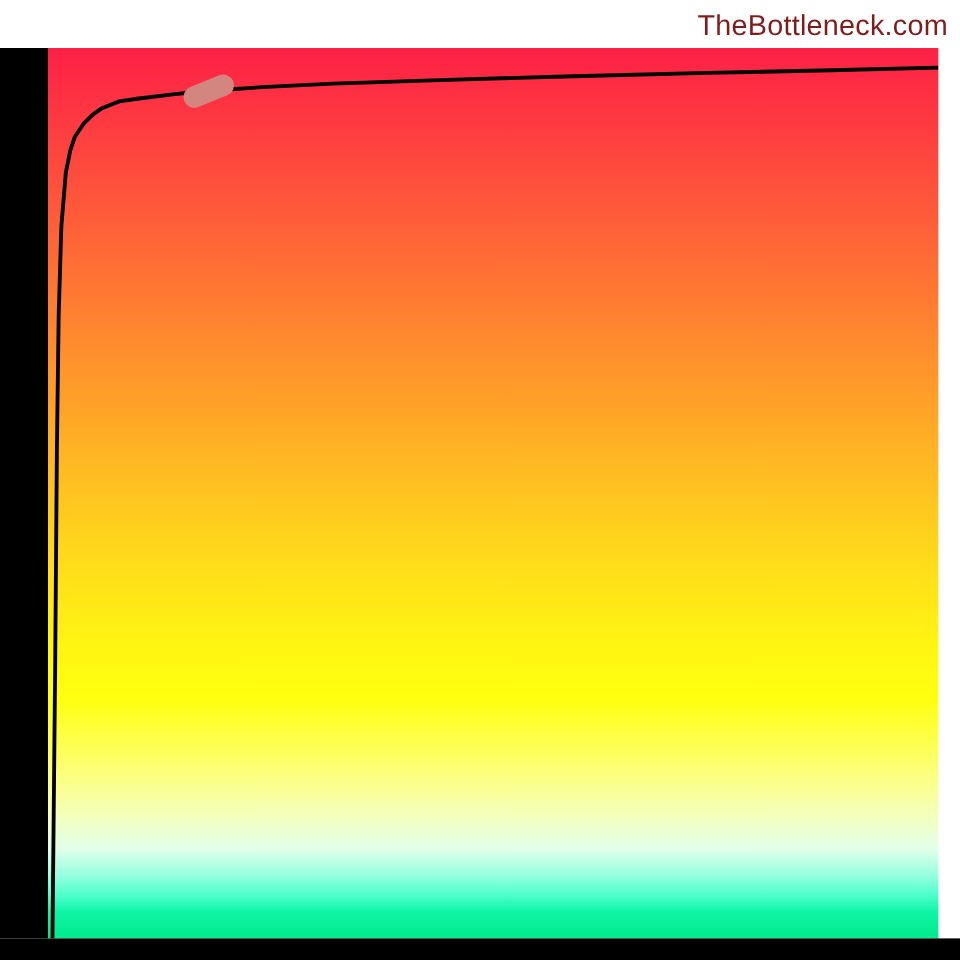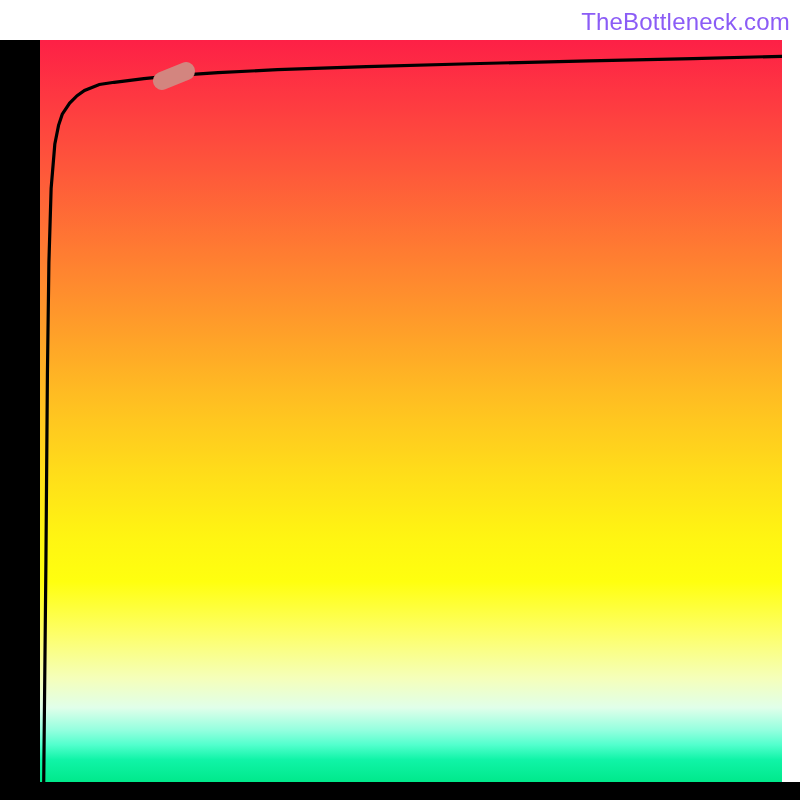--- a/index.html
+++ b/index.html
@@ -8,21 +8,21 @@
     height: 800px;
     background: #fff;
     font-family: Arial, Helvetica, sans-serif;
     position: relative;
     overflow: hidden;
   }
   .attribution {
     position: absolute;
     top: 8px;
     right: 10px;
-    color: #8b5cf6;
+    color: #7f1d1d;
     font-size: 24px;
     font-weight: 400;
     letter-spacing: 0.2px;
     z-index: 5;
   }
   .chart-wrap {
     position: absolute;
     top: 0;
     left: 0;
     width: 800px;

